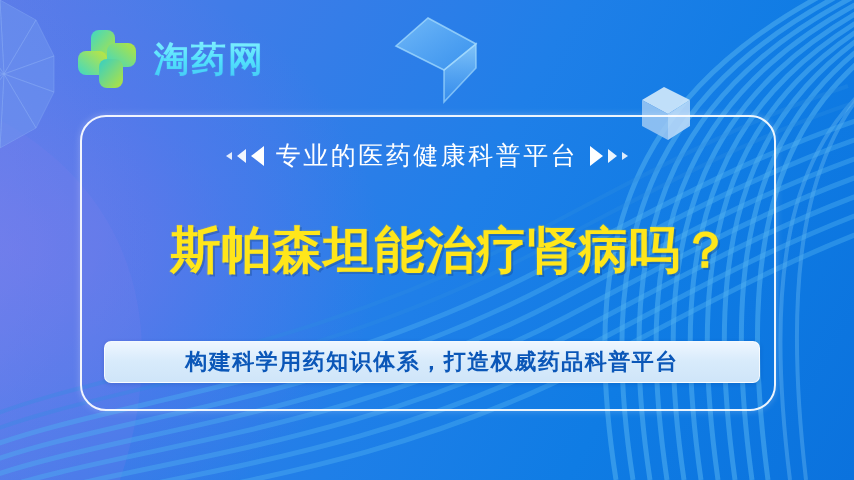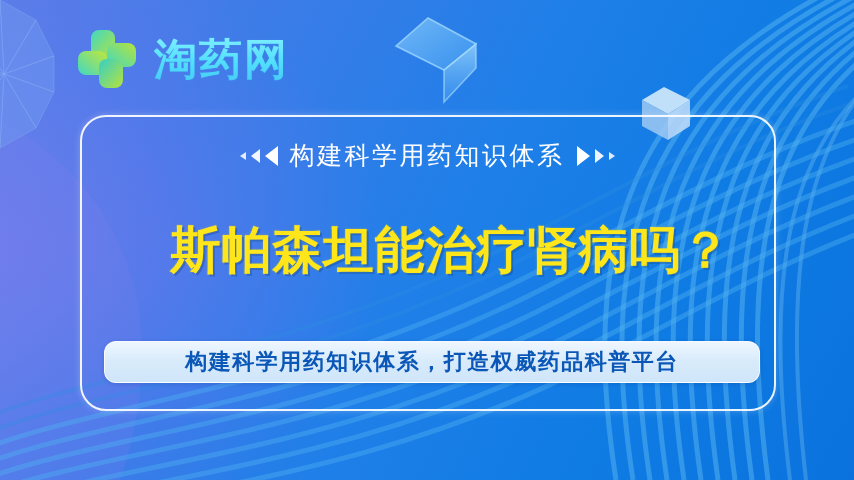--- a/index.html
+++ b/index.html
@@ -39,21 +39,21 @@
 
   
   .logo-wrap {
     position:absolute;
     left:74px; top:26px;
     display:flex; align-items:center; gap:14px;
     z-index:7;
   }
   .logo-mark { width:66px; height:66px; display:block; }
   .logo-text {
-    font-size:43px;
+    font-size:35px;
     font-weight:bold;
     letter-spacing:2px;
     line-height:1;
     color:#63e6ff;
     background:linear-gradient(180deg,#7ef0ff 0%,#3ad9fb 55%,#29b9f2 100%);
     -webkit-background-clip:text;
     background-clip:text;
     -webkit-text-fill-color:transparent;
     text-shadow:0 0 1px rgba(120,235,255,0.4);
     font-family:"DejaVu Sans","Liberation Sans",sans-serif;
@@ -102,21 +102,21 @@
       2px 2px 0 rgba(10,60,140,0.35),
       0 0 2px rgba(255,230,26,0.5);
     margin-left: 48px;
   }
 
   
   .pill {
     position:absolute;
     left:104px; top:341px;
     width:656px; height:42px;
-    border-radius:12px;
+    border-radius:7px;
     background:linear-gradient(180deg,#eef6ff 0%,#d8ebfb 48%,#cfe5f9 100%);
     border:1px solid rgba(255,255,255,0.75);
     display:flex; align-items:center; justify-content:center;
     z-index:7;
     box-shadow:0 1px 4px rgba(0,40,110,0.18);
   }
   .pill-text {
     color:#0b57b8;
     font-size:22px;
     font-weight:bold;
@@ -244,21 +244,21 @@
     </svg>
     <div class="logo-text">淘药网</div>
   </div>
 
   <div class="tagline">
     <span class="arrows">
       <i class="tri left t-sm"></i>
         <i class="tri left t-md"></i>
         <i class="tri left t-lg"></i>
     </span>
-    <span class="tagline-text">构建科学用药知识体系</span>
+    <span class="tagline-text">专业的医药健康科普平台</span>
     <span class="arrows">
       <i class="tri right t-lg"></i>
         <i class="tri right t-md"></i>
         <i class="tri right t-sm"></i>
     </span>
   </div>
 
   <div class="headline">斯帕森坦能治疗肾病吗？</div>
 
   <div class="pill">

